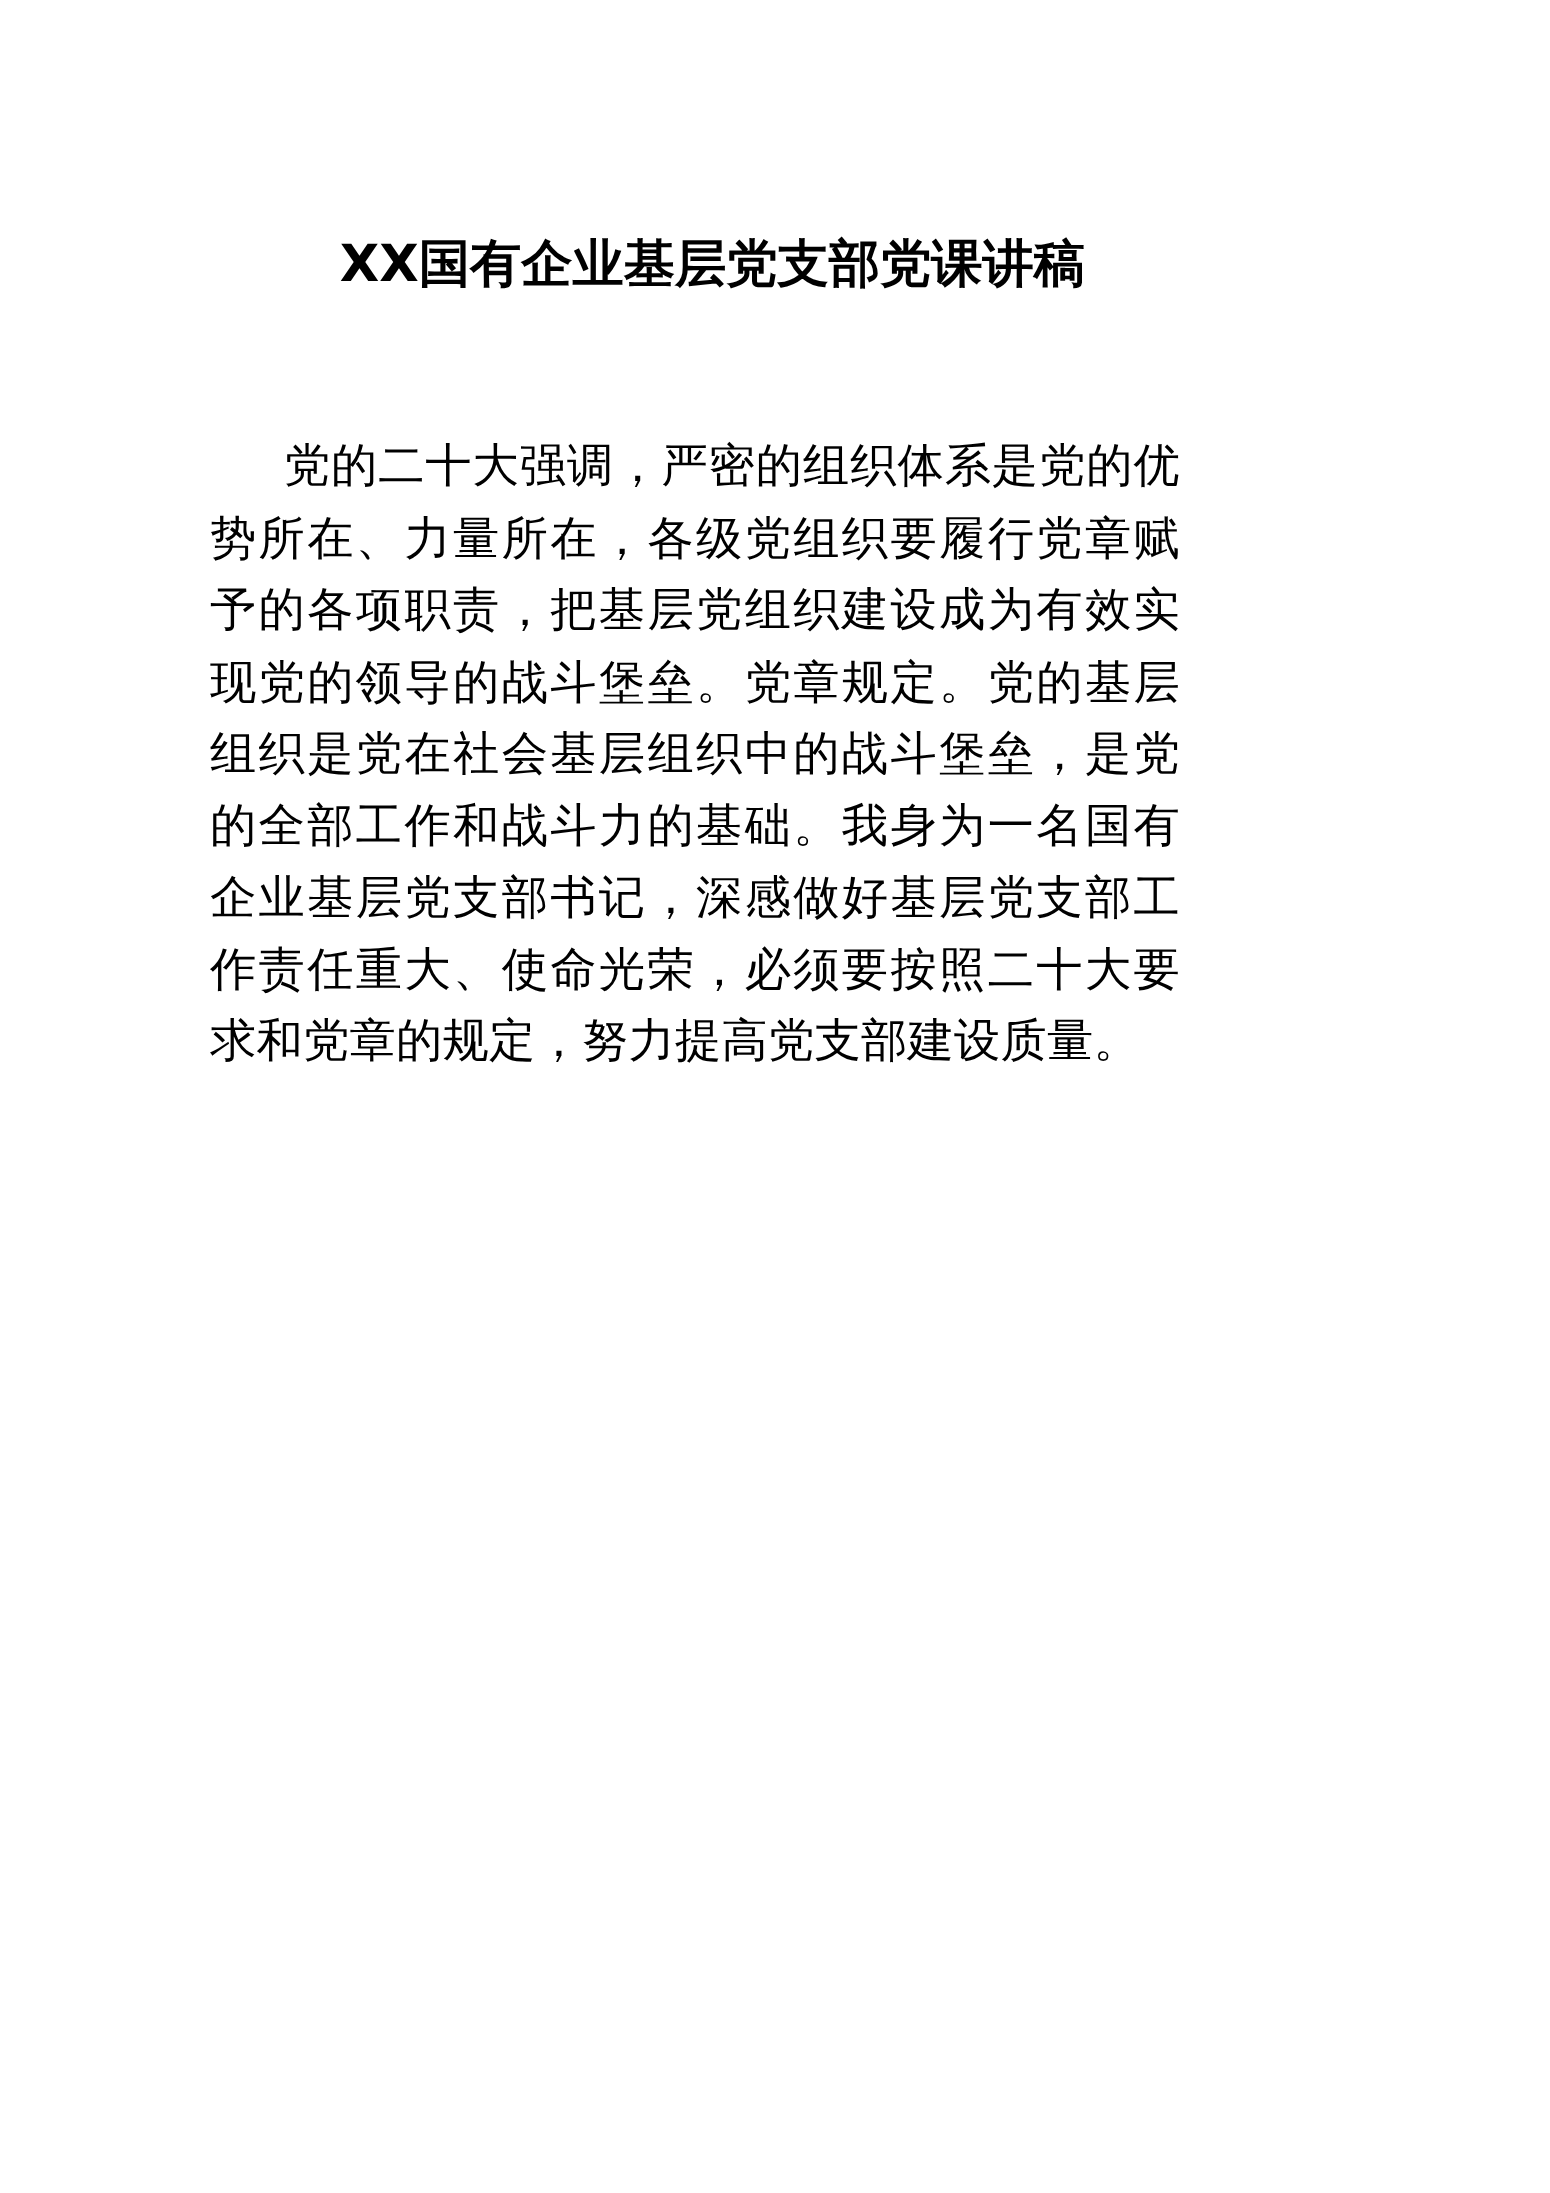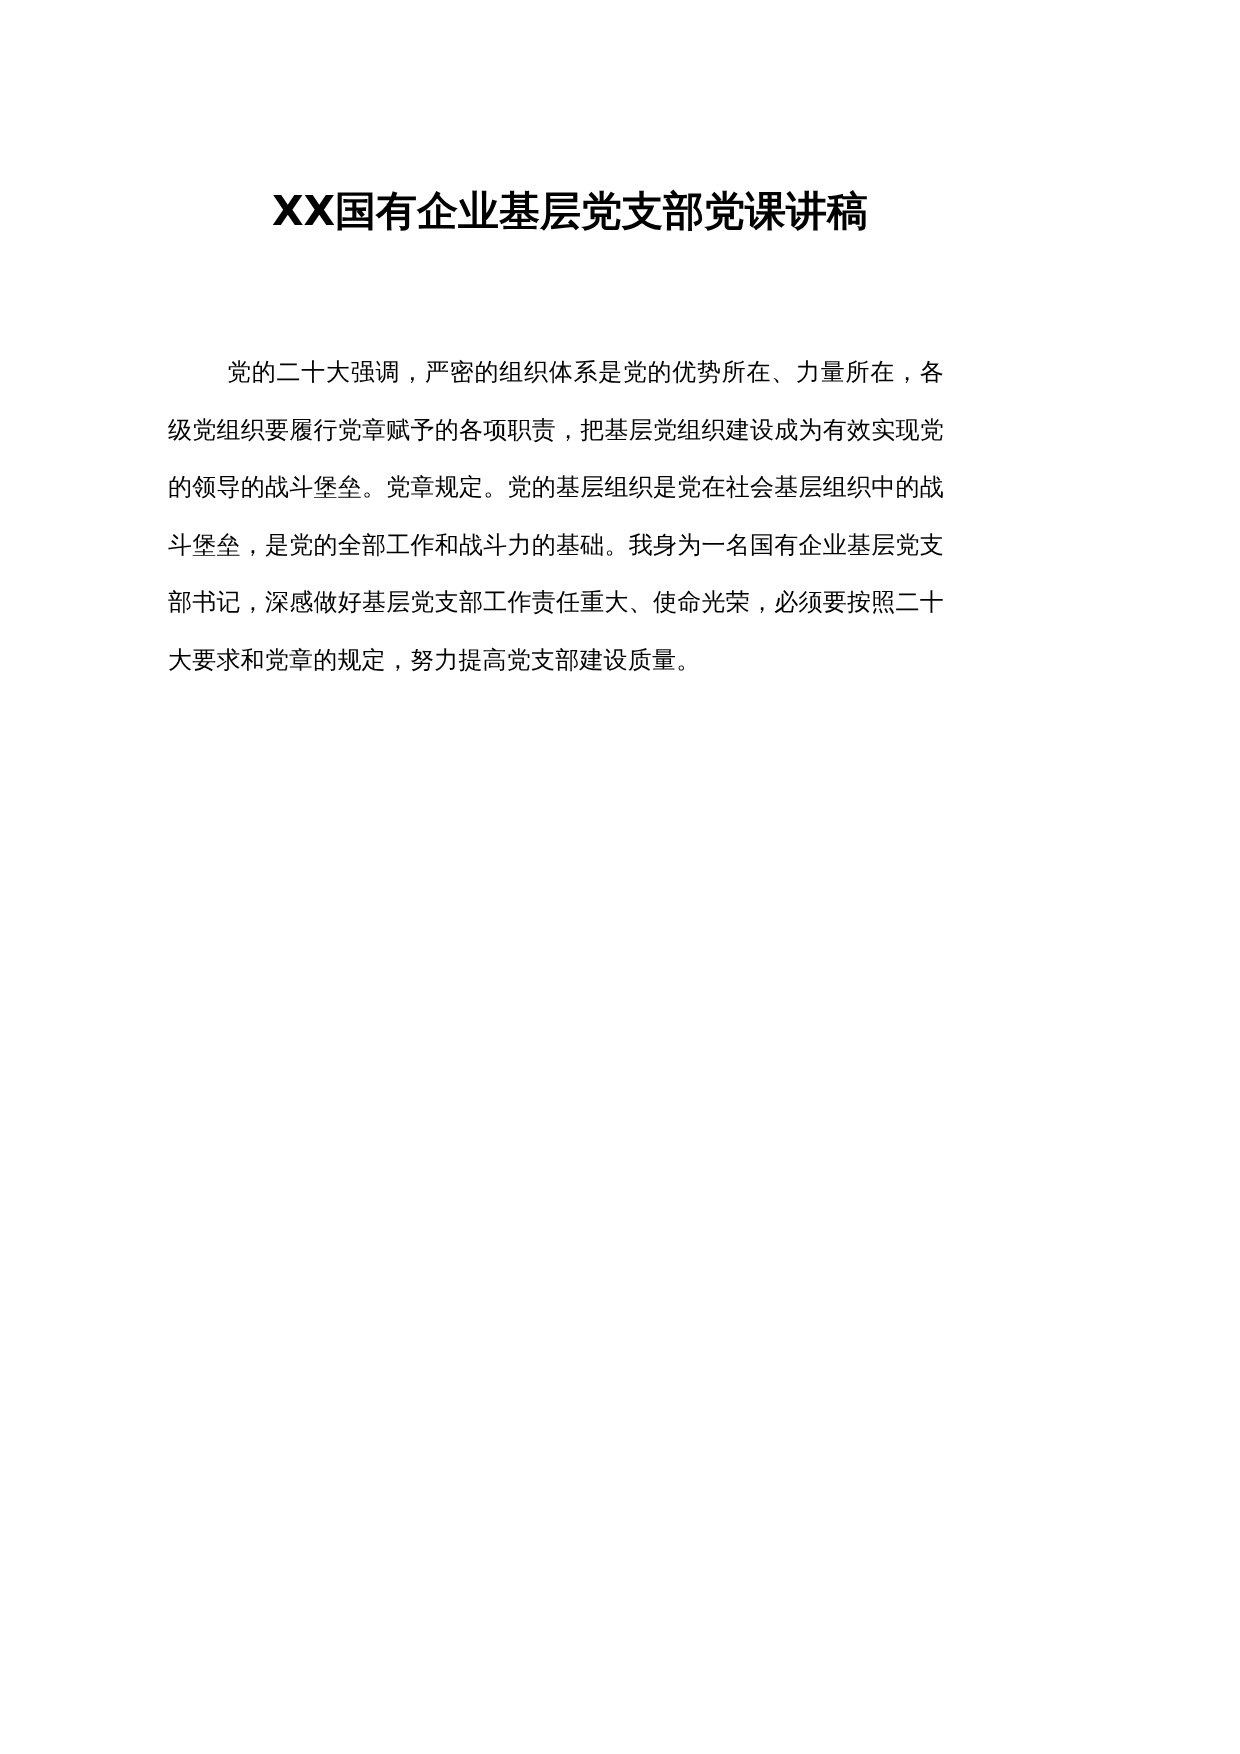--- a/index.html
+++ b/index.html
@@ -36,21 +36,21 @@
     transform: translateX(-50px);
   }
   .body-text {
     position: absolute;
     left: 168px;
     top: 344px;
     width: 776px;
   }
   .para {
     margin: 0 0 57.5px 0;
-    font-size: 24px;
+    font-size: 37px;
     line-height: 57.5px;
     text-indent: 59px;
     letter-spacing: 0.2px;
     text-align: justify;
     word-break: break-all;
   }
 </style>
 </head>
 <body>
 

